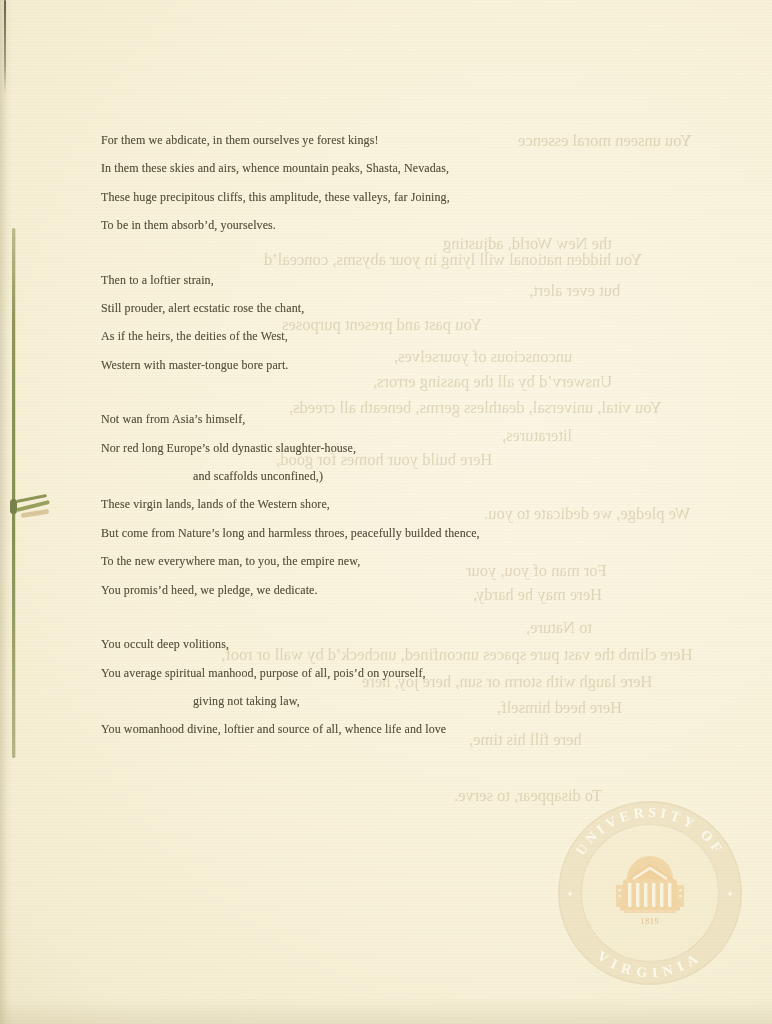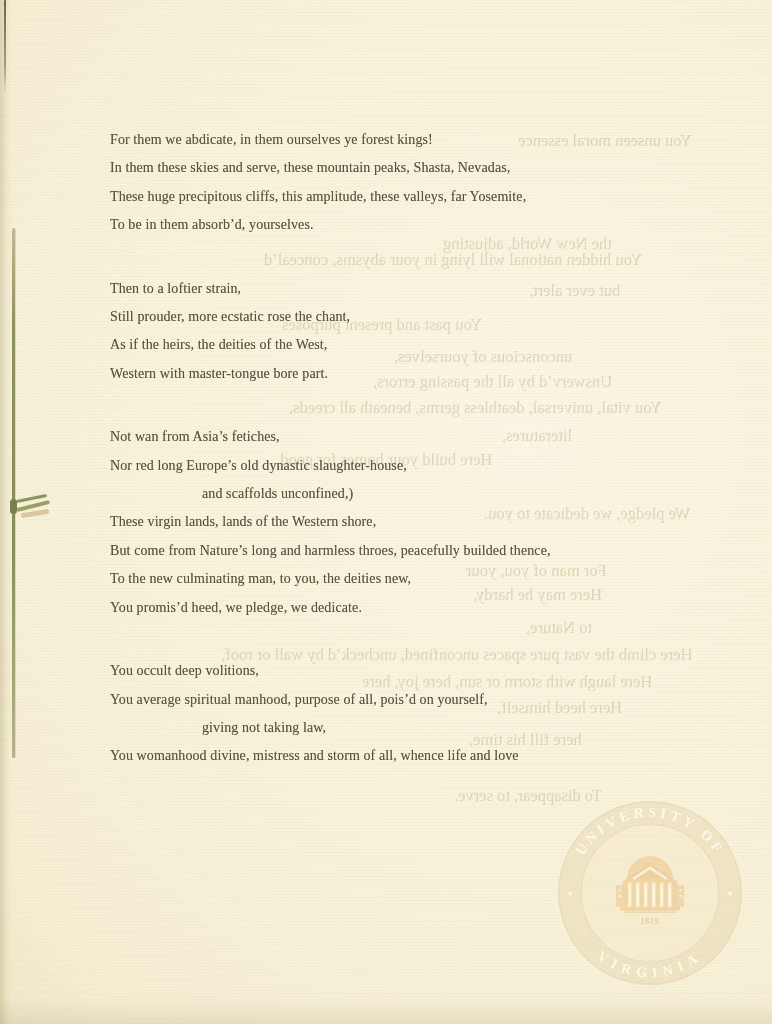--- a/index.html
+++ b/index.html
@@ -24,26 +24,26 @@
     position:absolute; left:4px; top:0; width:2px; height:94px; border-radius:2px;
     background: linear-gradient(180deg, rgba(78,76,62,0.85), rgba(96,94,76,0.5) 70%, rgba(96,94,76,0));
   }
   .bottom-shade {
     position:absolute; left:0; bottom:0; width:772px; height:26px;
     background: linear-gradient(180deg, rgba(176,165,126,0) , rgba(176,165,126,0.22));
   }
 
   
   .poem {
-    position:absolute; left:110px; top:126px; width:630px;
-    font-size:14px; line-height:28.4px; color:#57533d;
+    position:absolute; left:101px; top:126px; width:630px;
+    font-size:12px; line-height:28.4px; color:#57533d;
     letter-spacing:0.1px;
   }
   .line { white-space:nowrap; text-shadow:0 0 0.6px rgba(87,83,61,0.45); }
-  .line.gap { margin-top:35px; }
+  .line.gap { margin-top:26px; }
   .line.indent { padding-left:92px; }
 
   
   .bleed {
     position:absolute; white-space:nowrap;
     transform:scaleX(-1);
     font-size:16.5px; line-height:20px;
     color:rgba(146,126,74,0.26);
     filter:blur(0.4px);
     pointer-events:none;
@@ -108,38 +108,38 @@
   <div>
     <div class="thread-vertical"></div>
     <div class="thread-knot"></div>
     <div class="bow bow-1"></div>
     <div class="bow bow-2"></div>
     <div class="bow bow-tassel"></div>
   </div>
 
   <div class="poem">
     <div class="line">For them we abdicate, in them ourselves ye forest kings!</div>
-    <div class="line">In them these skies and serve, these mountain peaks, Shasta, Nevadas,</div>
-    <div class="line">These huge precipitous cliffs, this amplitude, these valleys, far Yosemite,</div>
+    <div class="line">In them these skies and airs, whence mountain peaks, Shasta, Nevadas,</div>
+    <div class="line">These huge precipitous cliffs, this amplitude, these valleys, far Joining,</div>
     <div class="line">To be in them absorb’d, yourselves.</div>
     <div class="line gap">Then to a loftier strain,</div>
-    <div class="line">Still prouder, more ecstatic rose the chant,</div>
+    <div class="line">Still prouder, alert ecstatic rose the chant,</div>
     <div class="line">As if the heirs, the deities of the West,</div>
     <div class="line">Western with master-tongue bore part.</div>
-    <div class="line gap">Not wan from Asia’s fetiches,</div>
+    <div class="line gap">Not wan from Asia’s himself,</div>
     <div class="line">Nor red long Europe’s old dynastic slaughter-house,</div>
     <div class="line indent">and scaffolds unconfined,)</div>
     <div class="line">These virgin lands, lands of the Western shore,</div>
     <div class="line">But come from Nature’s long and harmless throes, peacefully builded thence,</div>
-    <div class="line">To the new culminating man, to you, the deities new,</div>
+    <div class="line">To the new everywhere man, to you, the empire new,</div>
     <div class="line">You promis’d heed, we pledge, we dedicate.</div>
     <div class="line gap">You occult deep volitions,</div>
     <div class="line">You average spiritual manhood, purpose of all, pois’d on yourself,</div>
     <div class="line indent">giving not taking law,</div>
-    <div class="line">You womanhood divine, mistress and storm of all, whence life and love</div>
+    <div class="line">You womanhood divine, loftier and source of all, whence life and love</div>
   </div>
 
   <svg class="seal" width="196" height="196" viewBox="-98 -98 196 196">
     <g opacity="0.85">
       <circle r="91" fill="none" stroke="#d8c59a" stroke-opacity="0.55" stroke-width="1.8"></circle>
       <circle r="79.5" fill="none" stroke="#e3d2a8" stroke-opacity="0.5" stroke-width="21"></circle>
       <circle r="68.5" fill="none" stroke="#d8c59a" stroke-opacity="0.45" stroke-width="1.5"></circle>
       <circle r="67.5" fill="#f0e2bd" fill-opacity="0.38"></circle>
 
       <path id="sealTopArc" d="M -76 0 A 76 76 0 0 1 76 0" fill="none"></path>

